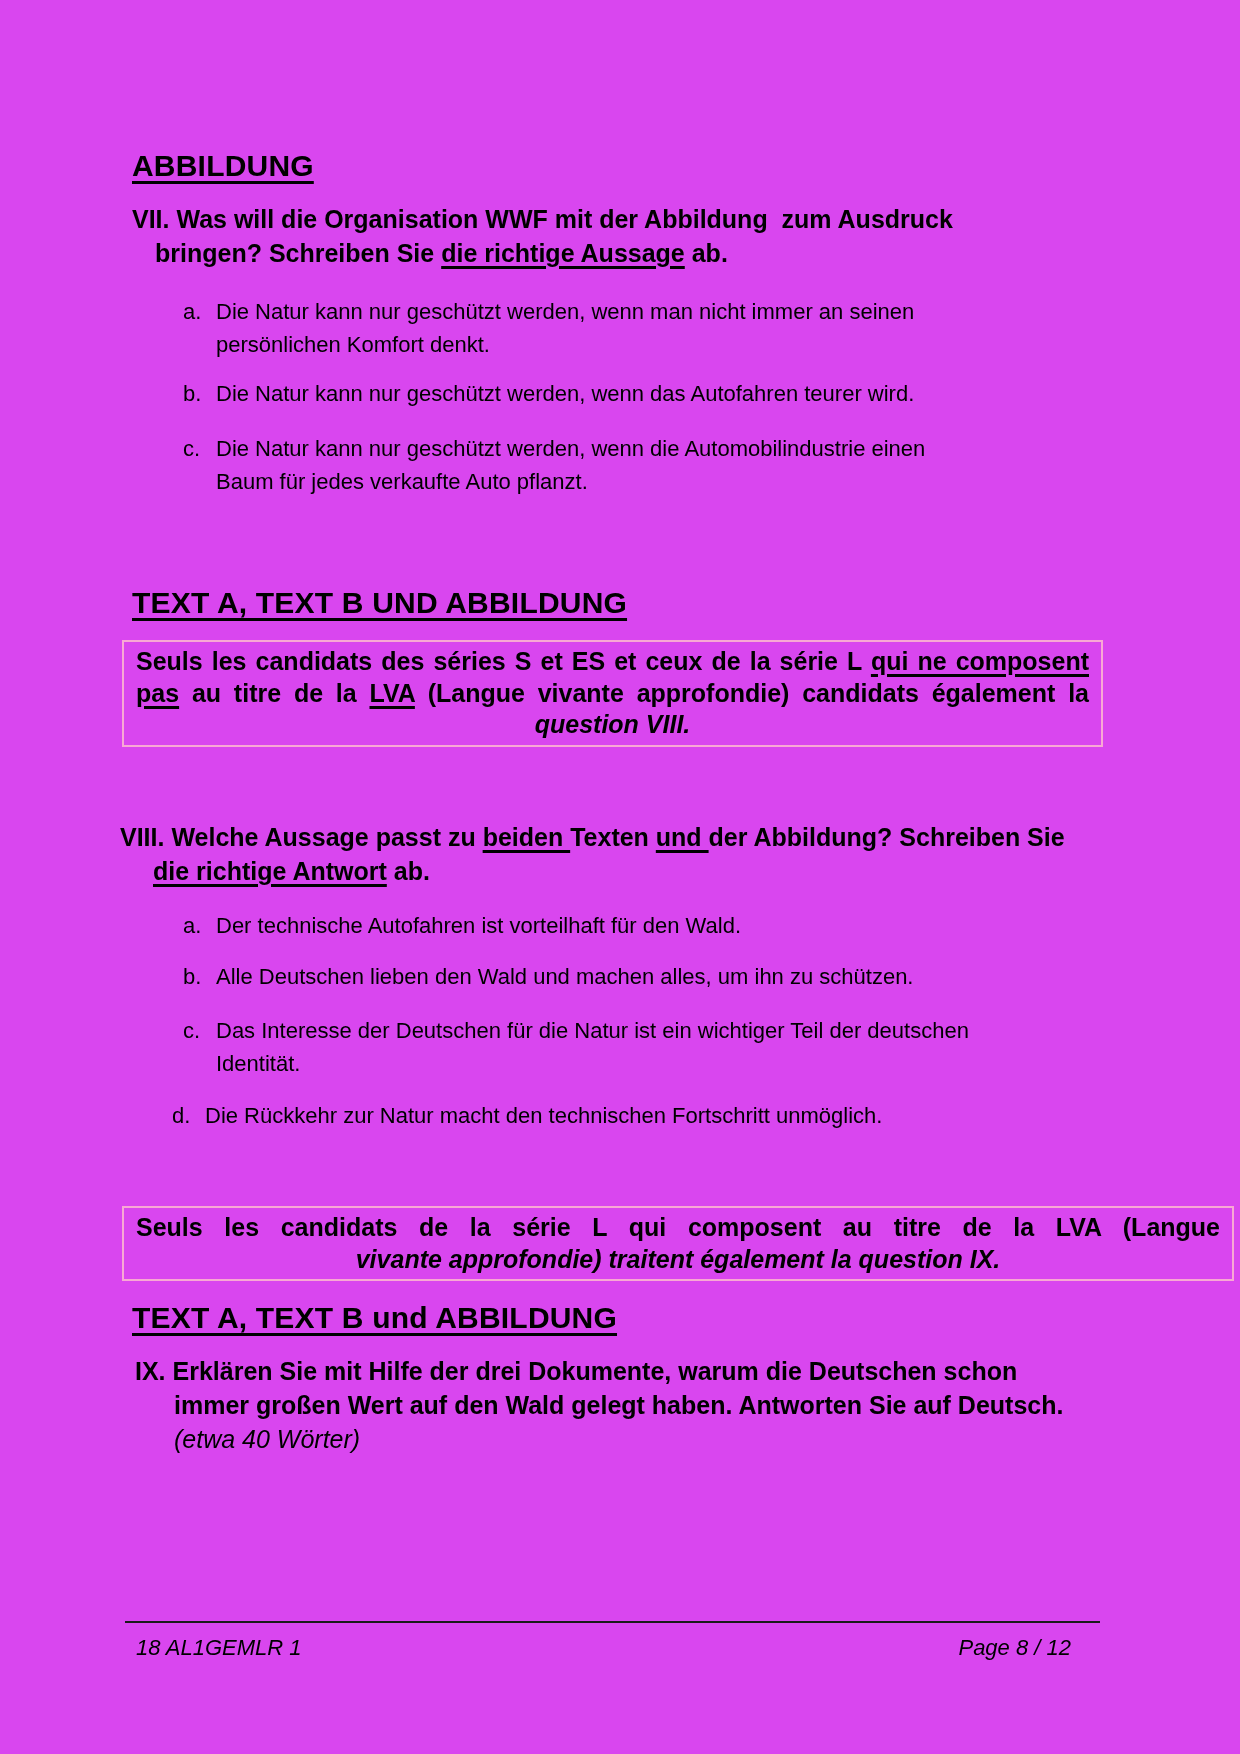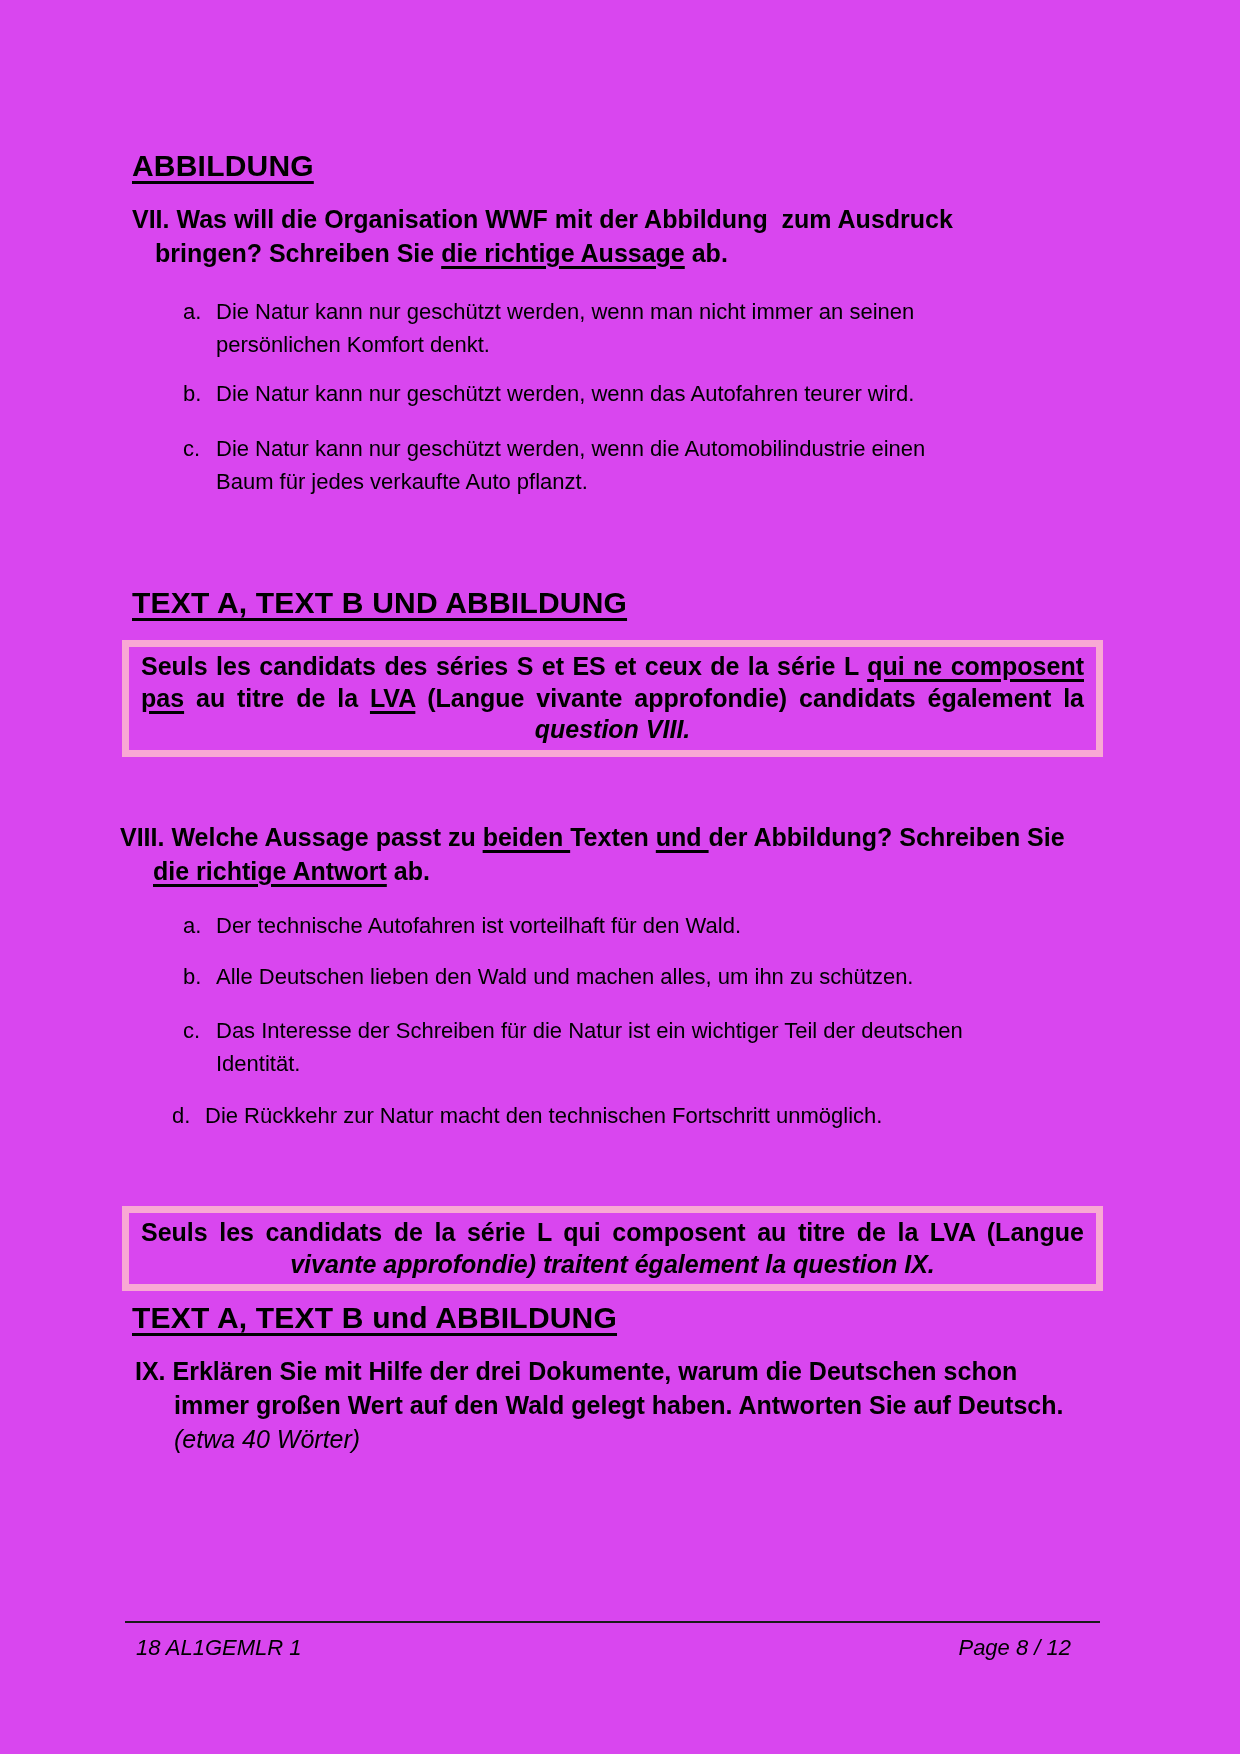--- a/index.html
+++ b/index.html
@@ -33,21 +33,21 @@
   .opt {
     font-size: 22px;
     font-weight: normal;
     line-height: 33px;
     white-space: pre-wrap;
     padding-left: 33px;
     text-indent: -33px;
   }
   .letter { display: inline-block; width: 33px; text-indent: 0; }
   .notice {
-    border: 7px solid #f9a8d4;
+    border: 2px solid #f9a8d4;
     padding: 4px 12px;
     font-size: 25px;
     font-weight: bold;
     line-height: 31.5px;
   }
   .jline { text-align: justify; text-align-last: justify; }
   .lline { text-align: center; font-style: italic; }
   span.u {
     text-decoration: underline;
     text-decoration-thickness: 2.5px;
@@ -85,25 +85,25 @@
       <div class="jline"><span class="u">pas</span><span> au titre de la </span><span class="u">LVA</span><span> (Langue vivante approfondie) candidats également la</span></div>
       <div class="lline"><span>question VIII.</span></div>
     </div>
 
   <div class="abs q" style="left:120px; top:820px; width:1010px; padding-left:33px; text-indent:-33px;"><span class="qnum">VIII.</span><span><span> Welche Aussage passt zu </span><span class="u">beiden </span><span>Texten </span><span class="u">und </span><span>der Abbildung? Schreiben Sie</span><br><span class="u">die richtige Antwort</span><span> ab.</span></span></div>
 
   <div class="abs opt" style="left:183px; top:909px; width:920px;"><span class="letter">a.</span><span><span>Der technische Autofahren ist vorteilhaft für den Wald.</span></span></div>
 
   <div class="abs opt" style="left:183px; top:960px; width:920px;"><span class="letter">b.</span><span><span>Alle Deutschen lieben den Wald und machen alles, um ihn zu schützen.</span></span></div>
 
-  <div class="abs opt" style="left:183px; top:1014px; width:920px;"><span class="letter">c.</span><span><span>Das Interesse der Schreiben für die Natur ist ein wichtiger Teil der deutschen</span><br><span>Identität.</span></span></div>
+  <div class="abs opt" style="left:183px; top:1014px; width:920px;"><span class="letter">c.</span><span><span>Das Interesse der Deutschen für die Natur ist ein wichtiger Teil der deutschen</span><br><span>Identität.</span></span></div>
 
   <div class="abs opt" style="left:172px; top:1099px; width:920px;"><span class="letter">d.</span><span><span>Die Rückkehr zur Natur macht den technischen Fortschritt unmöglich.</span></span></div>
 
-  <div class="abs notice" style="left:122px; top:1206px; width:981px;">
+  <div class="abs notice" style="left:122px; top:1206px; width:1112px;">
       <div class="jline"><span>Seuls les candidats de la série L qui composent au titre de la LVA (Langue</span></div>
       <div class="lline"><span>vivante approfondie) traitent également la question IX.</span></div>
     </div>
 
   <div class="abs heading" style="left:132px; top:1300px;">TEXT A, TEXT B und ABBILDUNG</div>
 
   <div class="abs q" style="left:135px; top:1354px; width:1010px; padding-left:39px; text-indent:-39px;"><span class="qnum">IX.</span><span><span> Erklären Sie mit Hilfe der drei Dokumente, warum die Deutschen schon</span><br><span>immer großen Wert auf den Wald gelegt haben. Antworten Sie auf Deutsch.</span><br><span class="i n">(etwa 40 Wörter)</span></span></div>
 
   <div class="abs footer-rule" style="left:125px; top:1621px; width:975px;"></div>
 

